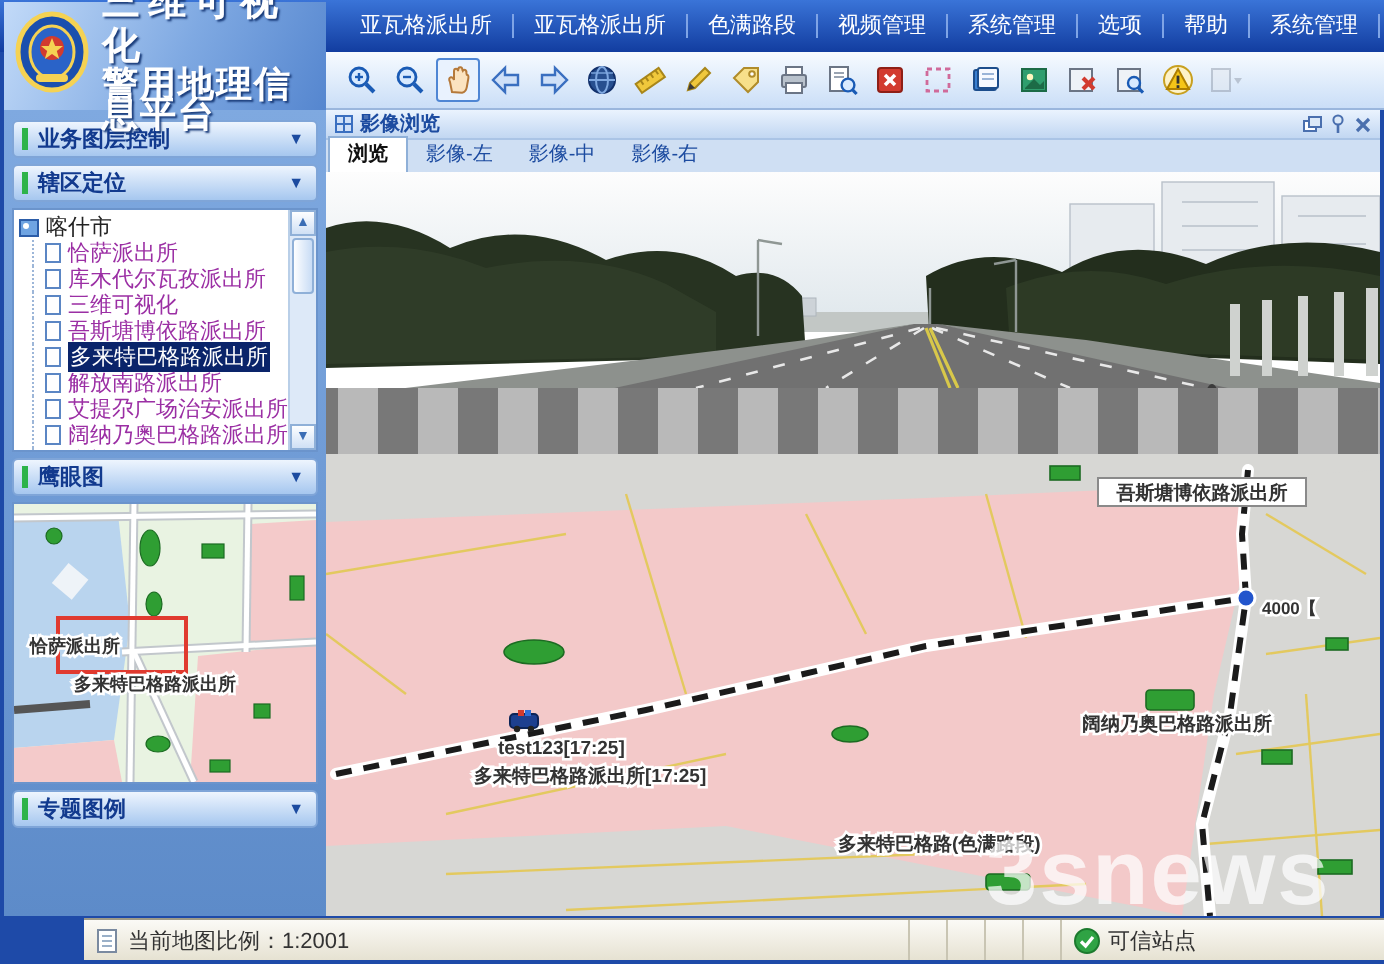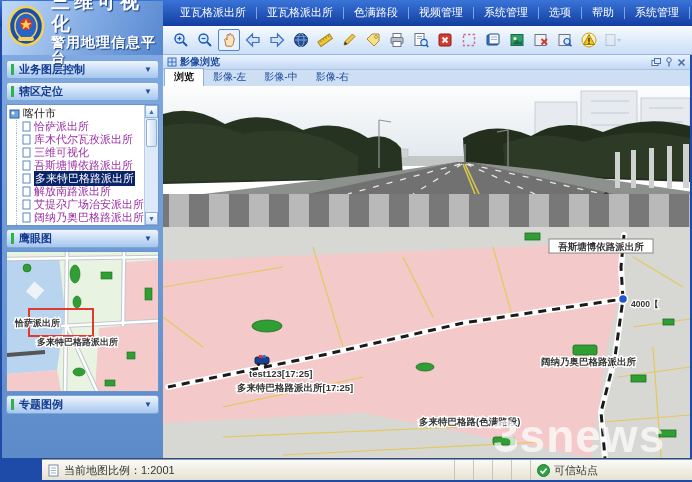--- a/index.html
+++ b/index.html
@@ -4,21 +4,21 @@
 <style>
   *{box-sizing:border-box;margin:0;padding:0;}
   body{background:#fff;font-family:"Liberation Sans",sans-serif;}
   .window{position:relative;width:692px;height:482px;background:#1e4aa8;overflow:hidden;}
 
   
   .header{position:absolute;left:0;top:0;width:692px;height:26px;background:linear-gradient(#3a74d8,#123da0);}
   .logo{position:absolute;left:2px;top:1px;width:161px;height:54px;background:linear-gradient(115deg,#c2daf8 0%,#7fa9e2 55%,#5586cf 100%);display:flex;align-items:center;padding-left:4px;z-index:6;}
   .logo-text{margin-left:5px;}
   .logo-line1{font-size:19px;font-weight:bold;color:#fff;letter-spacing:4px;text-shadow:1px 1px 1px #1a3c7a;line-height:22px;}
-  .logo-line2{font-size:14px;font-weight:bold;color:#fff;letter-spacing:1px;text-shadow:1px 1px 1px #1a3c7a;line-height:15px;}
+  .logo-line2{font-size:18px;font-weight:bold;color:#fff;letter-spacing:1px;text-shadow:1px 1px 1px #1a3c7a;line-height:15px;}
   .menu{position:absolute;left:170px;top:2px;height:21px;display:flex;align-items:center;}
   .menu-item{color:#fff;font-size:11px;padding:3px 10px;cursor:default;white-space:nowrap;}
   .menu-sep{width:1px;height:12px;background:#7fa4e6;}
 
   
   .toolbar{position:absolute;left:163px;top:26px;width:529px;height:29px;background:linear-gradient(#f7fbff,#cadef7);border-bottom:1px solid #9ab6dd;display:flex;align-items:center;padding-left:7px;gap:2px;z-index:5;}
   .tool{width:22px;height:22px;display:flex;align-items:center;justify-content:center;border:1px solid transparent;border-radius:2px;}
   .tool.active{background:#e9f2fe;border:1px solid #4f86d4;}
   .tool.disabled{opacity:.45;}
   .tool svg{display:block;}

